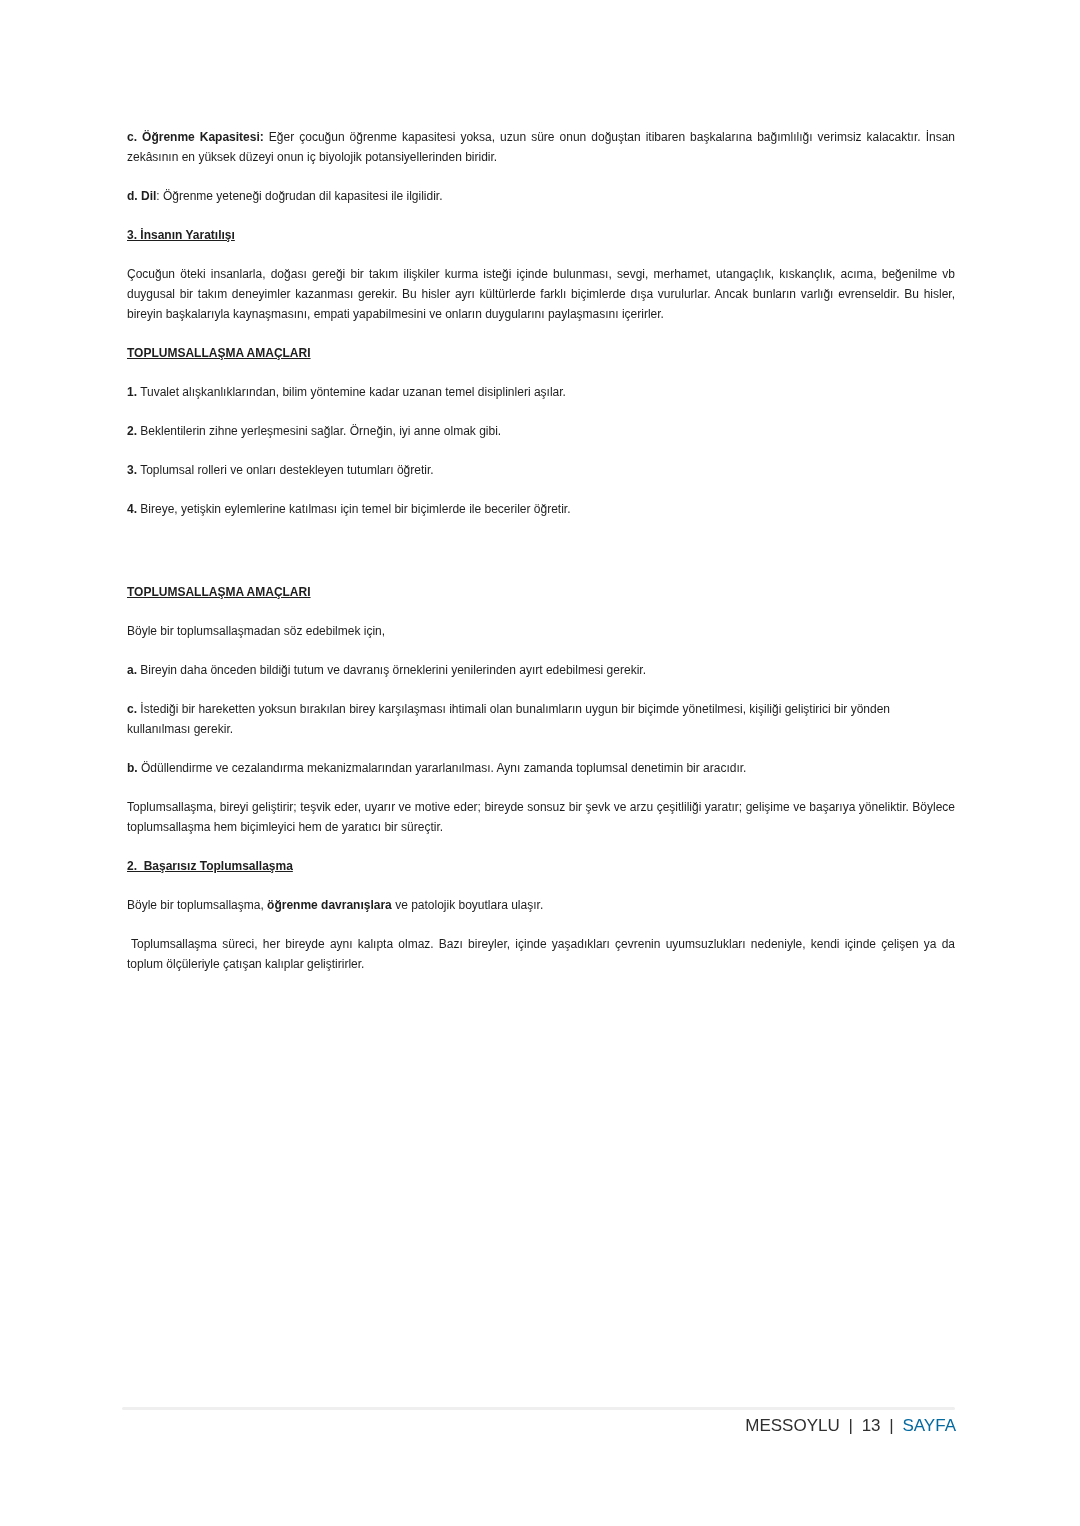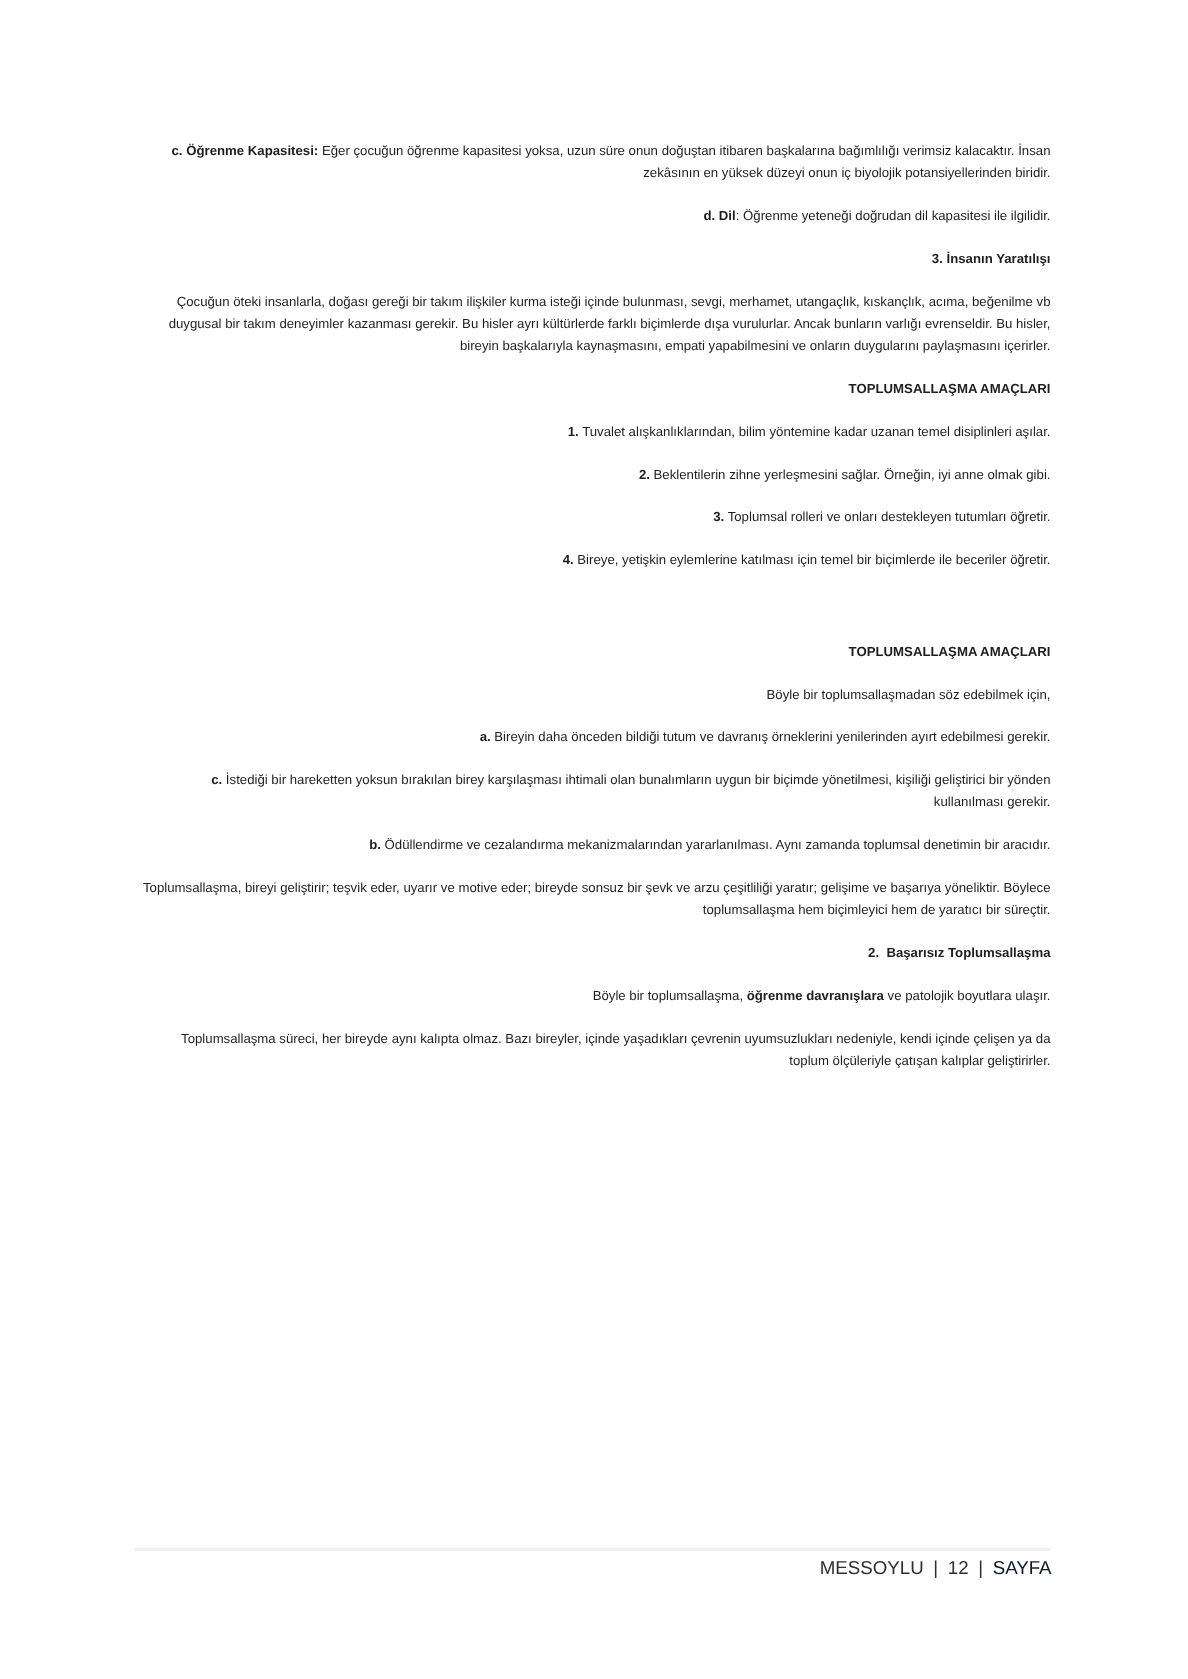--- a/index.html
+++ b/index.html
@@ -13,23 +13,23 @@
     overflow: hidden;
   }
   .content {
     position: absolute;
     left: 127px;
     top: 127px;
     width: 828px;
     font-size: 12px;
     line-height: 20px;
   }
-  .content p { margin: 0 0 19px 0; text-align: right; }
+  .content p { margin: 0 0 19px 0; }
   .justify { text-align: justify; }
-  .h { font-weight: bold; }
+  .h { font-weight: bold; text-decoration: underline; }
   .pre { white-space: pre-wrap; }
   .indent { text-indent: 4px; }
   .spacer { height: 44px; }
   strong { font-weight: bold; }
   .footer-rule {
     position: absolute;
     top: 1407px;
     left: 122px;
     width: 833px;
     height: 3px;
@@ -38,21 +38,21 @@
   }
   .footer {
     position: absolute;
     top: 1414px;
     right: 124px;
     font-size: 17px;
     line-height: 24px;
     color: #2f2f2f;
     text-align: right;
   }
-  .footer .muted { color: #0f172a; }
+  .footer .muted { color: #0369a1; }
   .footer .sep { color: #2f2f2f; padding: 0 4px; }
 </style>
 </head>
 <body>
 
 <div class="page">
   <div class="content">
 
     <p class="justify"><strong>c. Öğrenme Kapasitesi:</strong><span> Eğer çocuğun öğrenme kapasitesi yoksa, uzun süre onun doğuştan itibaren başkalarına bağımlılığı verimsiz kalacaktır. İnsan zekâsının en yüksek düzeyi onun iç biyolojik potansiyellerinden biridir.</span></p>
 
@@ -94,17 +94,17 @@
 
     <p class="justify indent">Toplumsallaşma süreci, her bireyde aynı kalıpta olmaz. Bazı bireyler, içinde yaşadıkları çevrenin uyumsuzlukları nedeniyle, kendi içinde çelişen ya da toplum ölçüleriyle çatışan kalıplar geliştirirler.</p>
 
   </div>
 
   <div class="footer-rule"></div>
 
   <div class="footer">
     <span>MESSOYLU</span>
     <span class="sep">|</span>
-    <span>12</span>
+    <span>13</span>
     <span class="sep">|</span>
     <span class="muted">SAYFA</span>
   </div>
 </div>
 
 </body></html>

